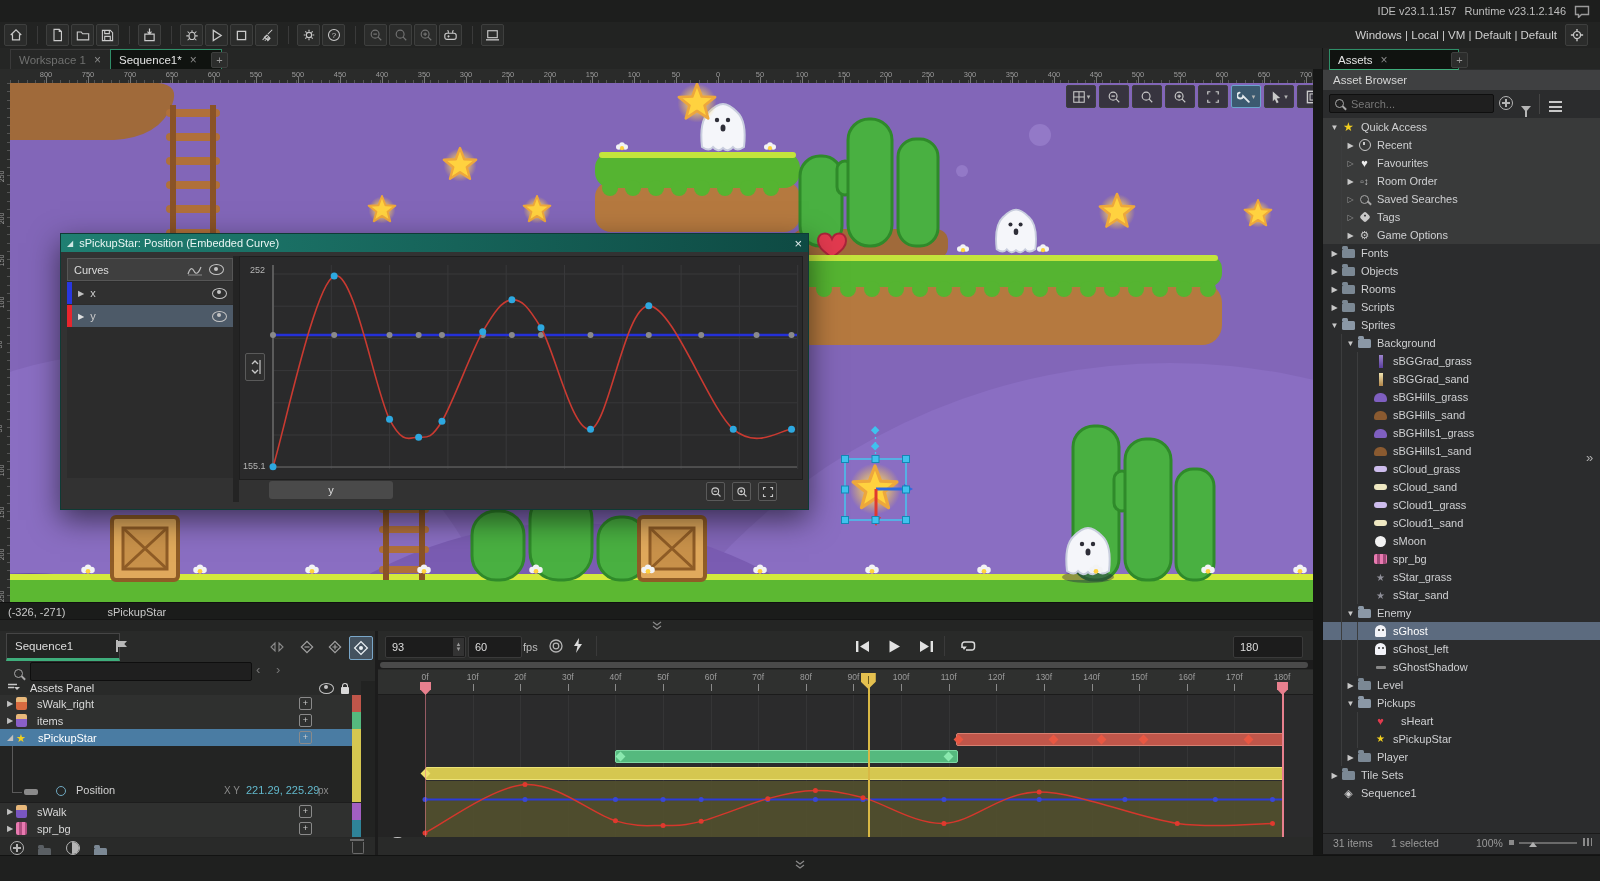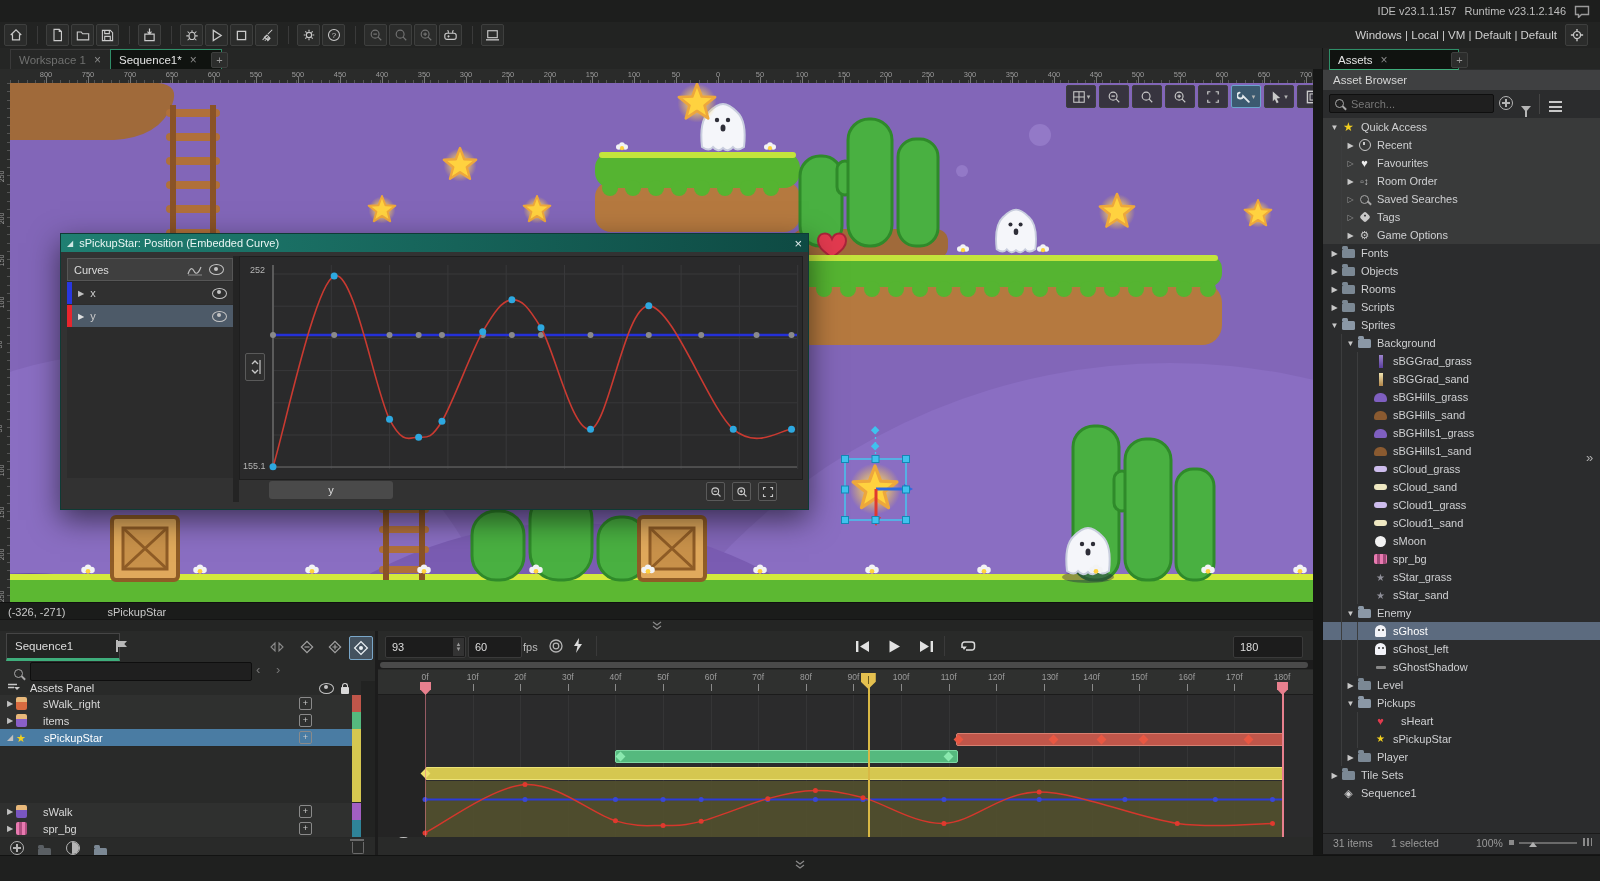--- a/index.html
+++ b/index.html
@@ -62,21 +62,21 @@
   .numbox{position:absolute;background:#1c1c1c;border:1px solid #3a3a3a;border-radius:2px;font-size:11px;color:#ddd;display:flex;align-items:center;padding-left:6px;}
   .spin{position:absolute;right:1px;top:1px;bottom:1px;width:11px;background:#333;display:flex;flex-direction:column;align-items:center;justify-content:center;font-size:6px;color:#999;line-height:5px;}
   .lbl{position:absolute;font-size:11px;color:#bdbdbd;}
   .pbtn{position:absolute;top:16px;width:24px;height:20px;display:flex;align-items:center;justify-content:center;}
   
   #trk-search{position:absolute;left:30px;top:42px;width:216px;height:15px;background:#1f1f1f;border:1px solid #0e0e0e;border-radius:2px;}
   .trk-head{position:absolute;left:0;top:61px;width:375px;height:14px;font-size:11px;color:#dedede;display:flex;align-items:center;}
   .trow{position:absolute;left:0;width:352px;height:17px;display:flex;align-items:center;font-size:11px;color:#d8d8d8;background:#2f302f;border-bottom:1px solid #272827;}
   .trow.sel{background:#4a7ca3;color:#fff;}
   .trow .arr{width:12px;text-align:center;font-size:8px;color:#c0c0c0;margin-left:4px;}
-  .trow .nm{margin-left:16px;}
+  .trow .nm{margin-left:10px;}
   .plusbox{position:absolute;left:299px;width:11px;height:11px;border:1px solid #8a8a8a;border-radius:2px;color:#ccc;font-size:9px;line-height:10px;text-align:center;top:2px;}
   .trow-eye{position:absolute;left:319px;top:4px;}
   .trow-lock{position:absolute;left:340px;top:2px;}
   .cstrip{position:absolute;left:352px;width:9px;}
   #pos-block{position:absolute;left:0;top:126px;width:352px;height:56px;background:#232423;border-bottom:1px solid #1d1d1d;font-size:11px;}
   .eye{position:relative;width:13px;height:9px;border:1px solid #c4c4c4;border-radius:50%;display:inline-block;}
   .eye::after{content:'';position:absolute;left:3.5px;top:1.5px;width:4px;height:4px;border-radius:50%;background:#c4c4c4;}
   .lock{width:8px;height:7px;background:#d8d8d8;border-radius:1px;position:relative;display:inline-block;margin-top:4px;}
   .lock::before{content:'';position:absolute;left:0.5px;top:-4px;width:4px;height:4px;border:1.5px solid #d8d8d8;border-bottom:none;border-radius:3px 3px 0 0;}
   .mag{width:7px;height:7px;border:1.5px solid #a8a8a8;border-radius:50%;position:relative;display:inline-block;}
@@ -849,20 +849,30 @@
       <div class="trow" style="top: 200px;">
         <span class="arr">▶</span>
         <span style="width:11px;height:13px;border-radius:2px;background:repeating-linear-gradient(90deg,#e87ab0 0 3px,#b04f80 3px 6px)"></span>
         <span class="nm">spr_bg</span>
         <span class="plusbox">+</span>
         <span class="trow-eye eye"></span>
         <span class="trow-lock lock"></span>
       </div>
     </div>
 
+  <div id="pos-block">
+    <div style="position:absolute;left:12px;top:0;width:1px;height:46px;background:#5a5a5a"></div>
+    <div style="position:absolute;left:12px;top:46px;width:10px;height:1px;background:#5a5a5a"></div>
+    <div style="position:absolute;left:24px;top:43px;width:14px;height:6px;background:#8a8a8a;border-radius:2px"></div>
+    <div style="position:absolute;left:56px;top:40px;width:8px;height:8px;border:1.5px solid #6fa8c0;border-radius:50%"></div>
+    <span style="position:absolute;left:76px;top:38px;color:#d0d0d0">Position</span>
+    <span style="position:absolute;left:224px;top:39px;color:#8a8a8a;font-size:10px">X Y</span>
+    <span style="position:absolute;left:246px;top:38px;color:#62b8cc">221.29, 225.29</span>
+    <span style="position:absolute;left:318px;top:39px;color:#8a8a8a;font-size:10px">px</span>
+  </div>
   <div id="color-strips">
       <div class="cstrip" style="top: 75px; height: 17px; background: rgb(192, 86, 74);"></div>
       <div class="cstrip" style="top: 92px; height: 17px; background: rgb(85, 185, 126);"></div>
       <div class="cstrip" style="top: 109px; height: 73px; background: rgb(213, 199, 80);"></div>
       <div class="cstrip" style="top: 183px; height: 17px; background: rgb(162, 95, 194);"></div>
       <div class="cstrip" style="top: 200px; height: 17px; background: rgb(47, 131, 152);"></div>
     </div>
   <div class="abs" style="left:361px;top:61px;width:14px;height:156px;background:#222322"></div>
   <div class="abs" style="left:375px;top:11px;width:3px;height:225px;background:#1c1c1c"></div>
 
@@ -896,21 +906,21 @@
         <div class="flabel" style="left: 427.888px;">80f</div>
         <div class="ftick" style="left: 427.888px;"></div>
         <div class="flabel" style="left: 475.499px;">90f</div>
         <div class="ftick" style="left: 475.499px;"></div>
         <div class="flabel" style="left: 523.11px;">100f</div>
         <div class="ftick" style="left: 523.11px;"></div>
         <div class="flabel" style="left: 570.721px;">110f</div>
         <div class="ftick" style="left: 570.721px;"></div>
         <div class="flabel" style="left: 618.332px;">120f</div>
         <div class="ftick" style="left: 618.332px;"></div>
-        <div class="flabel" style="left: 665.943px; margin-left: 6px;">130f</div>
+        <div class="flabel" style="left: 665.943px;">130f</div>
         <div class="ftick" style="left: 665.943px;"></div>
         <div class="flabel" style="left: 713.554px;">140f</div>
         <div class="ftick" style="left: 713.554px;"></div>
         <div class="flabel" style="left: 761.165px;">150f</div>
         <div class="ftick" style="left: 761.165px;"></div>
         <div class="flabel" style="left: 808.776px;">160f</div>
         <div class="ftick" style="left: 808.776px;"></div>
         <div class="flabel" style="left: 856.387px;">170f</div>
         <div class="ftick" style="left: 856.387px;"></div>
         <div class="flabel" style="left: 903.998px;">180f</div>

